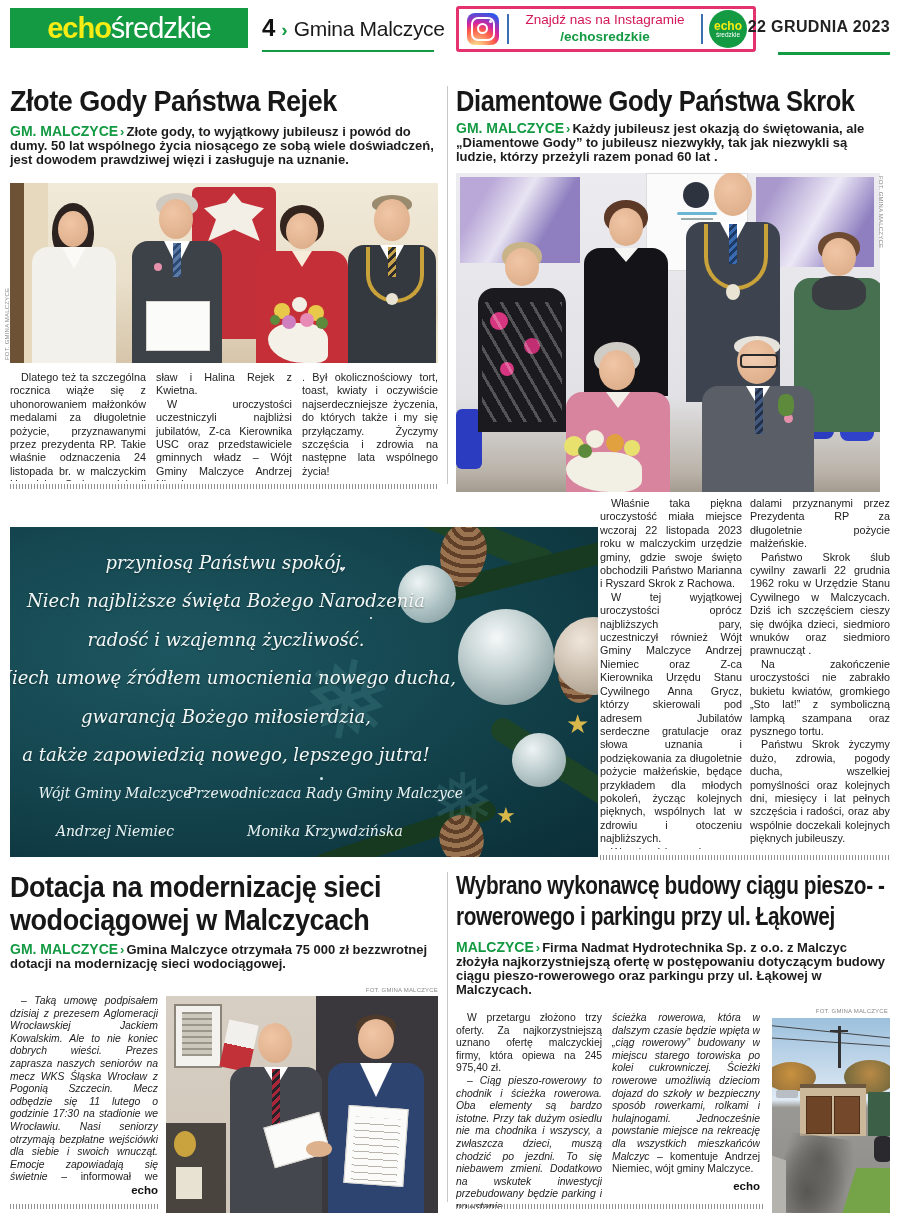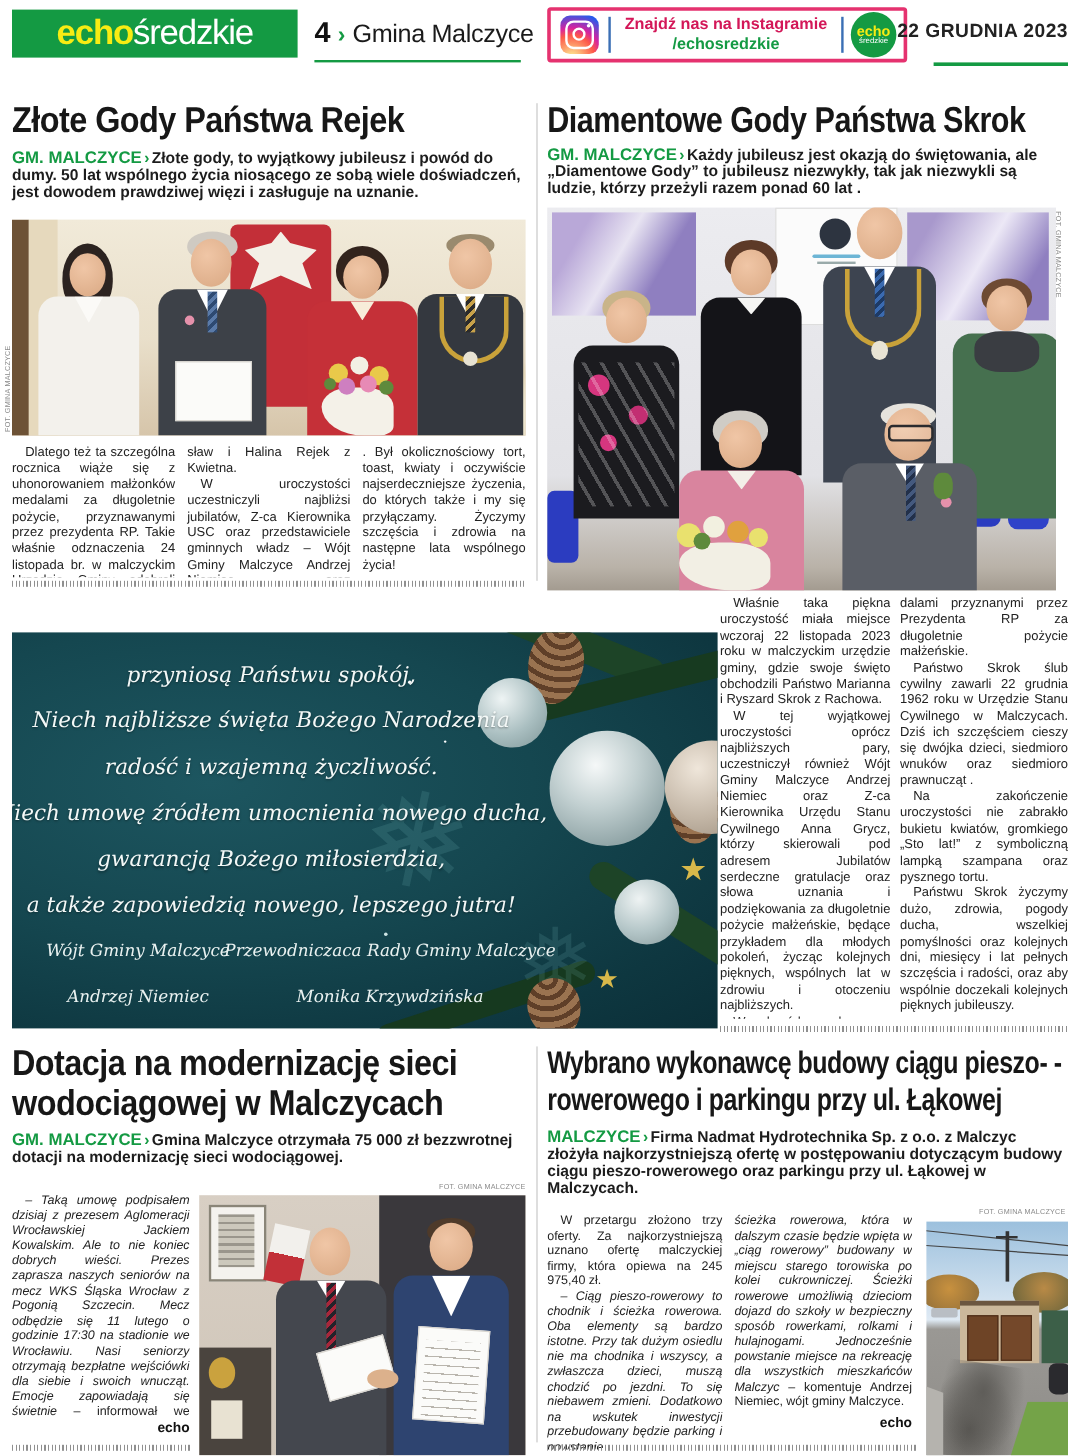--- a/index.html
+++ b/index.html
@@ -18,21 +18,21 @@
   .rule-green{position:absolute;background:#149a43;}
   .insta{position:absolute;left:456px;top:6px;width:300px;height:46px;border:3px solid #e5326f;
          border-radius:3px;display:flex;align-items:center;box-sizing:border-box;background:#fff;}
   .ig-icon{position:relative;flex:0 0 32px;width:32px;height:32px;margin:0 8px;border-radius:8px;
            background:radial-gradient(circle at 30% 110%,#fdf497 0%,#fd5949 45%,#d6249f 60%,#285aeb 90%);}
   .ig-frame{position:absolute;inset:4px;border:2px solid #fff;border-radius:7px;}
   .ig-lens{position:absolute;left:10px;top:10px;width:7px;height:7px;border:2px solid #fff;border-radius:50%;}
   .ig-dot{position:absolute;right:7px;top:7px;width:3px;height:3px;background:#fff;border-radius:50%;}
   .vdiv{width:2px;height:30px;background:#3b6fb5;flex:0 0 2px;}
   .insta-text{flex:1;text-align:center;line-height:1.25;}
-  .insta-text .l1{color:#d31758;font-weight:bold;font-size:13.5px;display:block;}
+  .insta-text .l1{color:#d31758;font-weight:normal;font-size:13.5px;display:block;}
   .insta-text .l2{color:#149a43;font-weight:bold;font-size:13.5px;display:block;}
   .badge{flex:0 0 38px;width:38px;height:38px;margin:0 6px;border-radius:50%;background:#149a43;
          display:flex;flex-direction:column;align-items:center;justify-content:center;line-height:1;}
   .badge .e{color:#f7ec13;font-weight:bold;font-size:12px;}
   .badge .s{color:#fff;font-size:6.5px;}
   .issue-date{position:absolute;left:746px;top:18px;width:144px;text-align:right;
               font-size:16px;font-weight:bold;color:#222;letter-spacing:0.4px;}
   
   .title{position:absolute;margin:0;font-weight:bold;color:#171717;letter-spacing:-0.5px;
          transform-origin:left top;line-height:1.1;}

